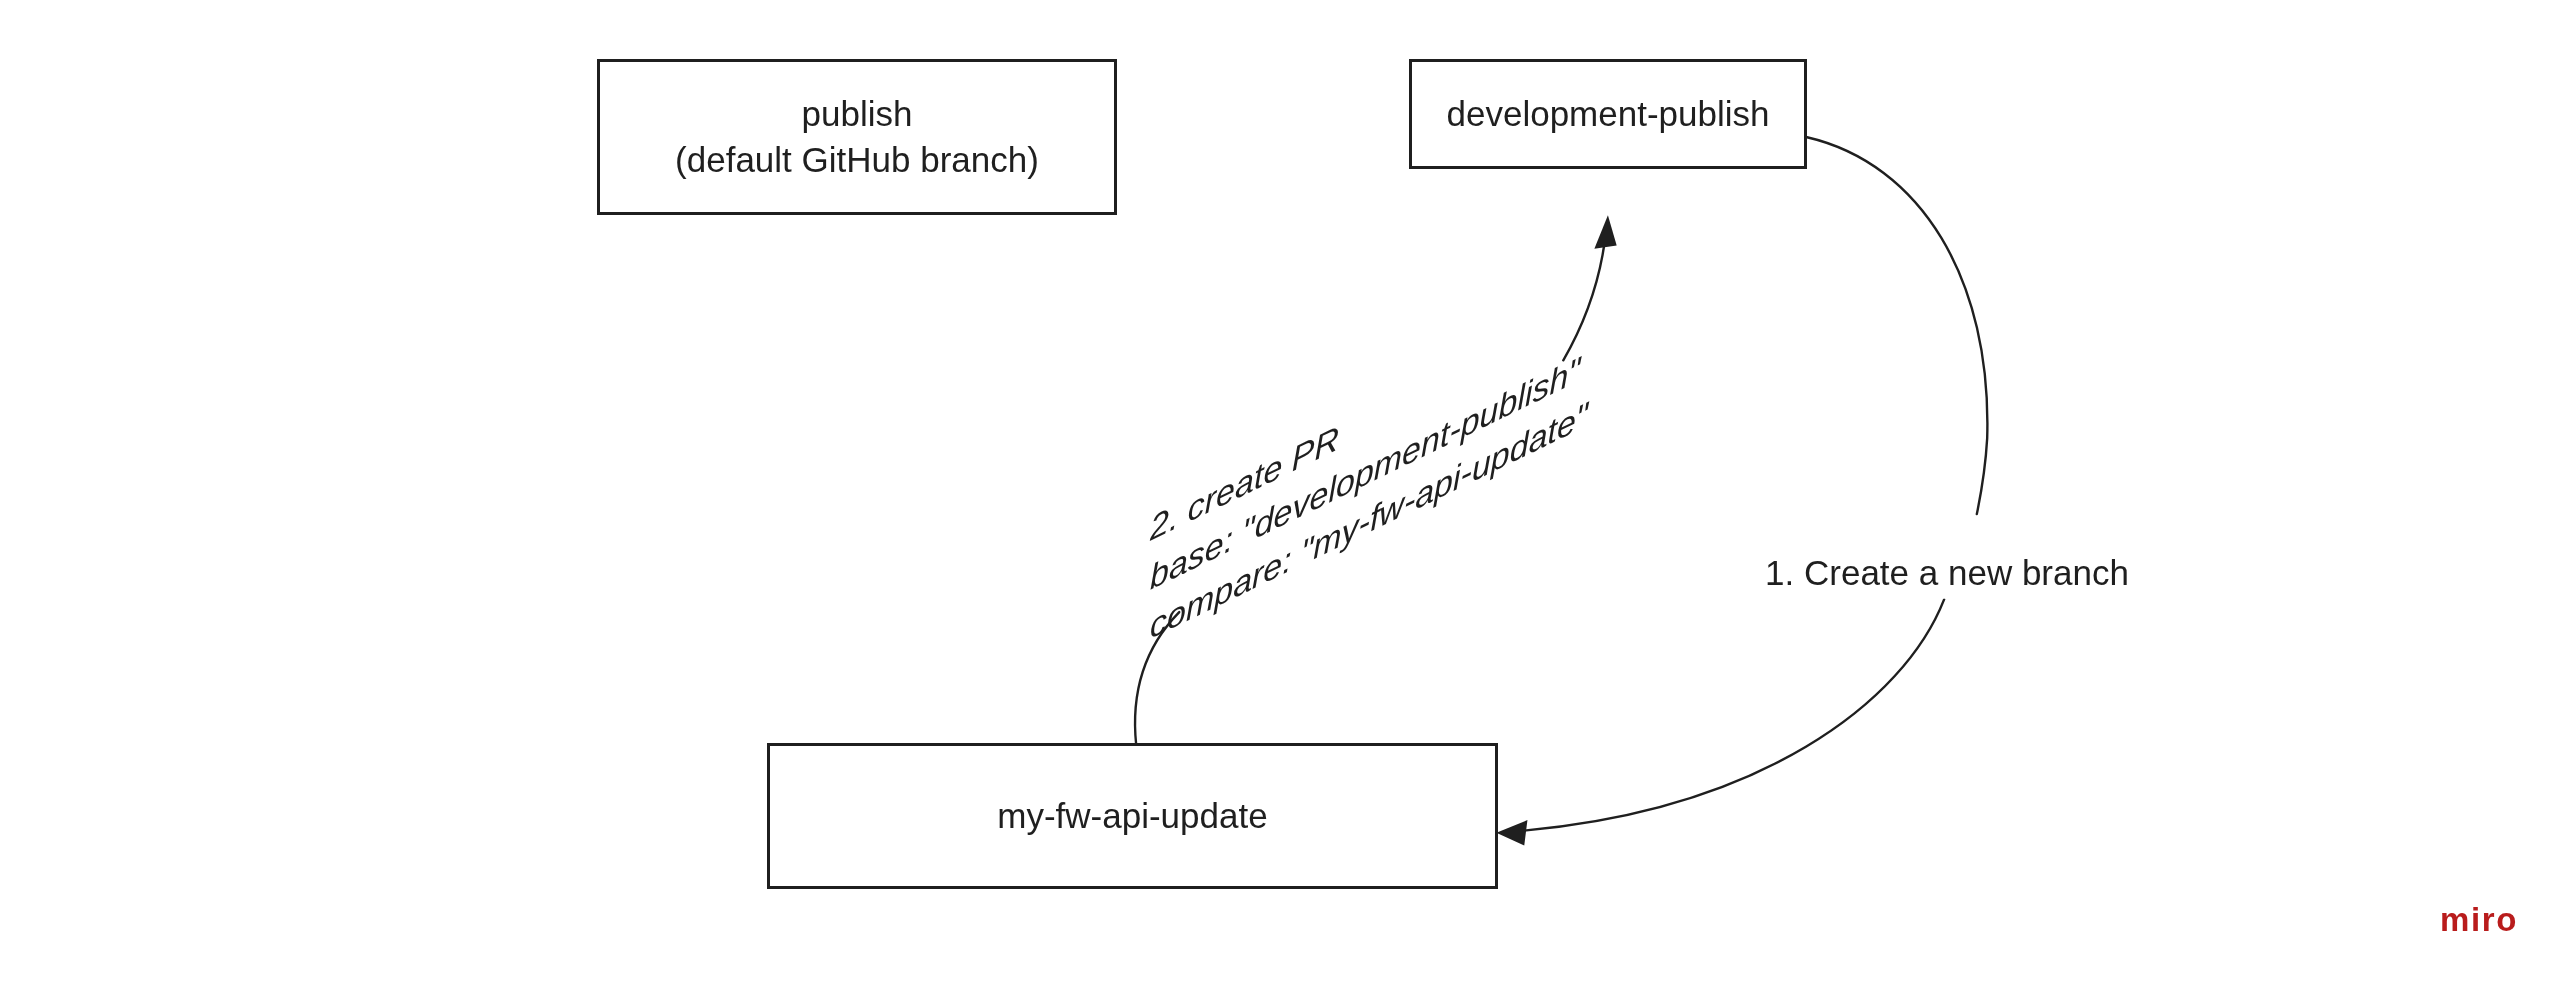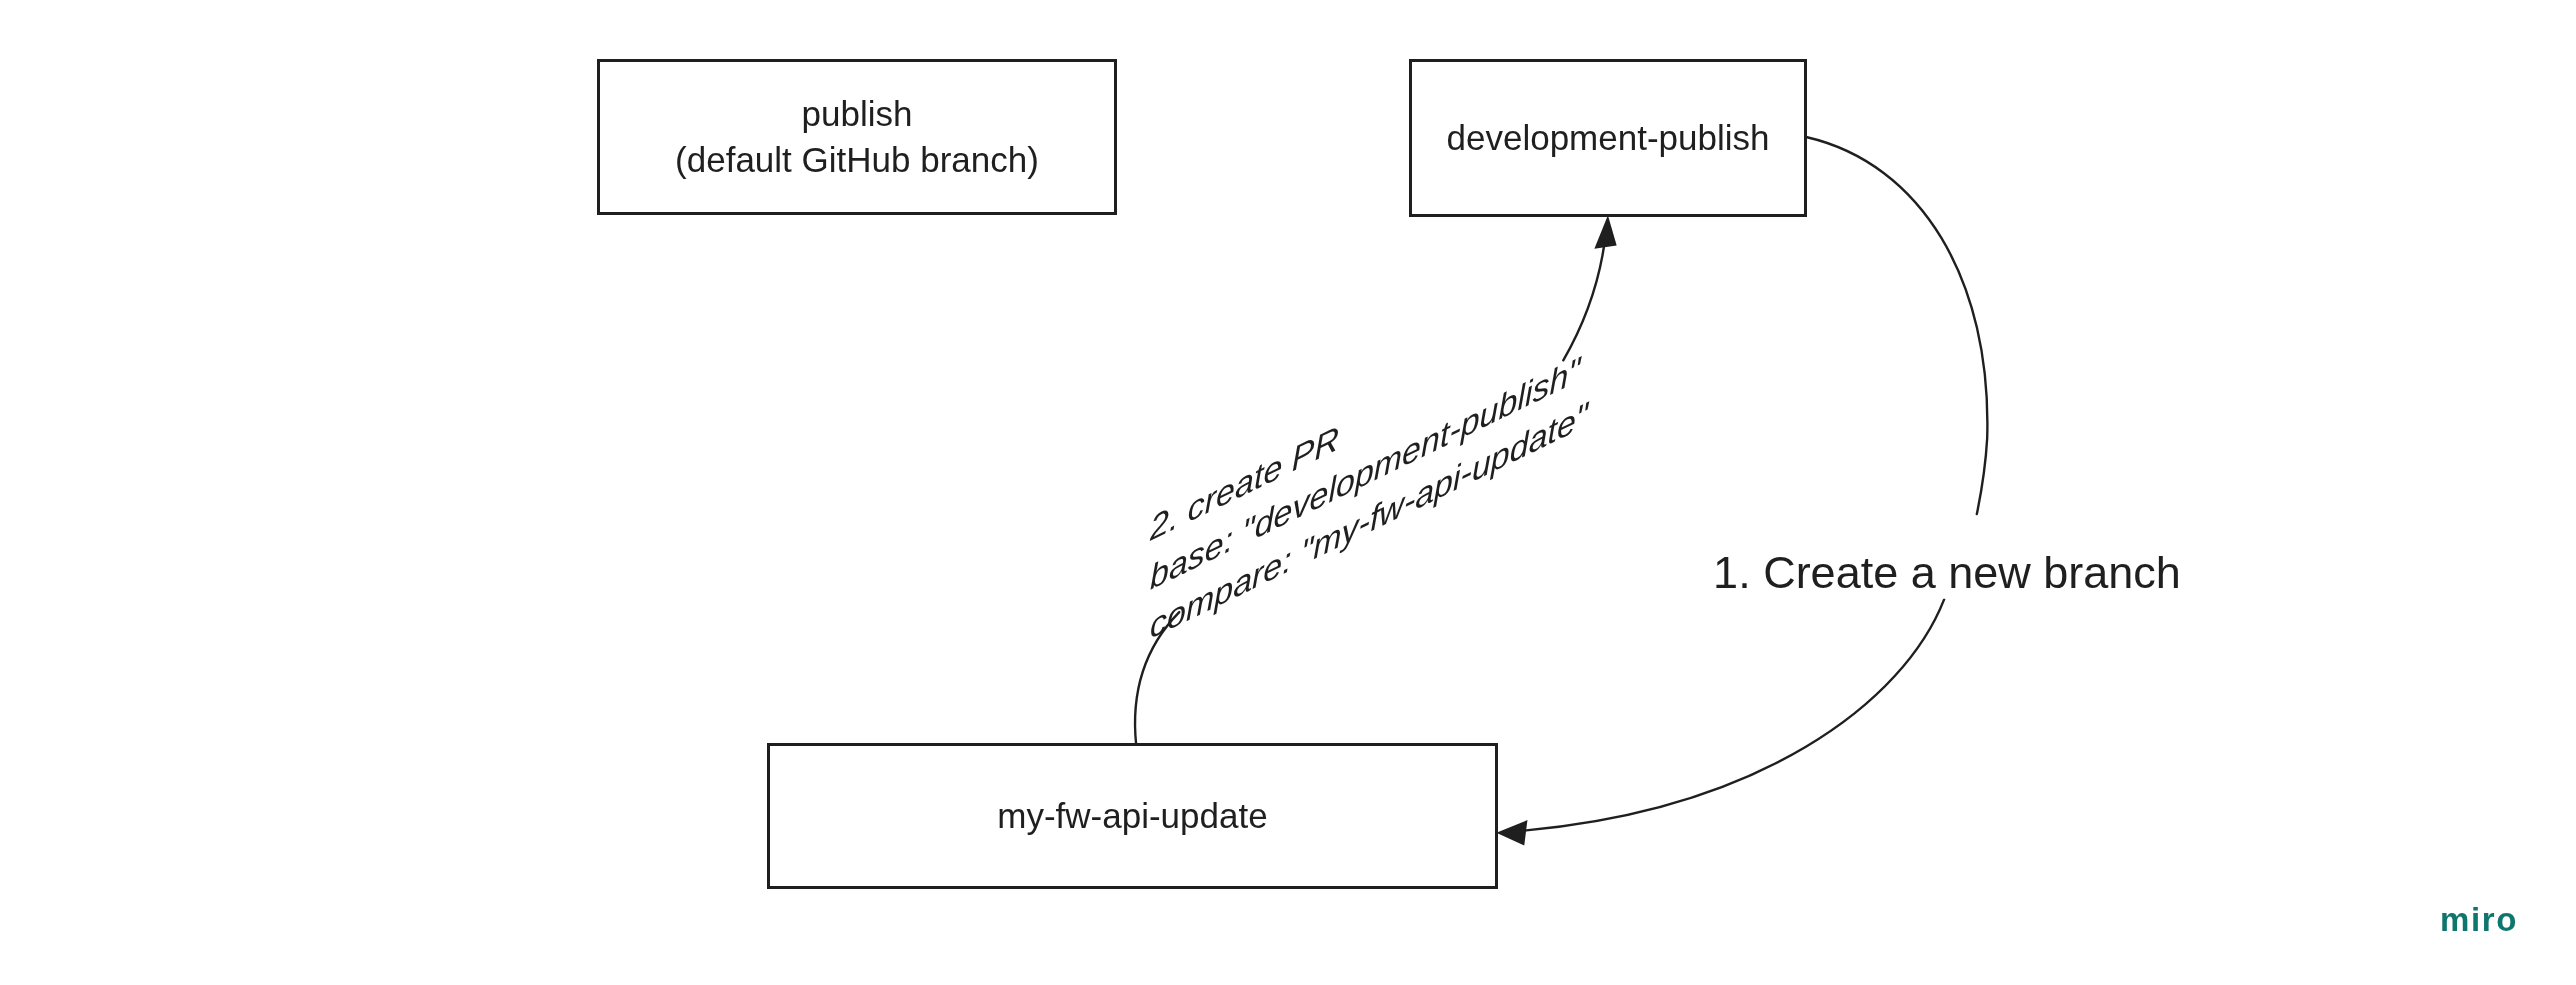--- a/index.html
+++ b/index.html
@@ -24,21 +24,21 @@
     background: #ffffff;
     display: flex;
     align-items: center;
     justify-content: center;
     text-align: center;
     color: #1f1f1f;
     font-size: 35px;
     line-height: 46px;
   }
   #box-publish        { left: 597px;  top: 59px;  width: 520px; height: 156px; }
-  #box-dev-publish    { left: 1409px; top: 59px;  width: 398px; height: 158px; }
+  #box-dev-publish    { left: 1409px; top: 59px;  width: 398px; height: 110px; }
   #box-my-fw          { left: 767px;  top: 743px; width: 731px; height: 146px; }
 
   #connector-svg {
     position: absolute;
     left: 0; top: 0;
     width: 2576px;
     height: 986px;
   }
   #connector-svg path {
     fill: none;
@@ -53,41 +53,41 @@
 
   .connector-label-horizontal {
     position: absolute;
     left: 1947px;
     top: 573px;
     transform: translate(-50%, -50%);
     background: #ffffff;
     padding: 6.4px 14.3px;
     white-space: nowrap;
     color: #1f1f1f;
-    font-size: 45px;
+    font-size: 35px;
     line-height: 38px;
   }
   .connector-label-skewed {
     position: absolute;
     left: 1150px;
     top: 505px;
     transform: skewY(-26deg);
     transform-origin: 0 0;
     color: #1f1f1f;
     font-style: italic;
     font-size: 34px;
     line-height: 49px;
     white-space: nowrap;
     text-align: left;
   }
   .watermark {
     position: absolute;
     right: 58px;
     bottom: 50px;
-    color: #0f766e;
+    color: #b91c1c;
     font-size: 33px;
     font-weight: bold;
     letter-spacing: 1.6px;
     line-height: 1;
   }
 </style>
 </head>
 <body>
 
 <div id="board">

